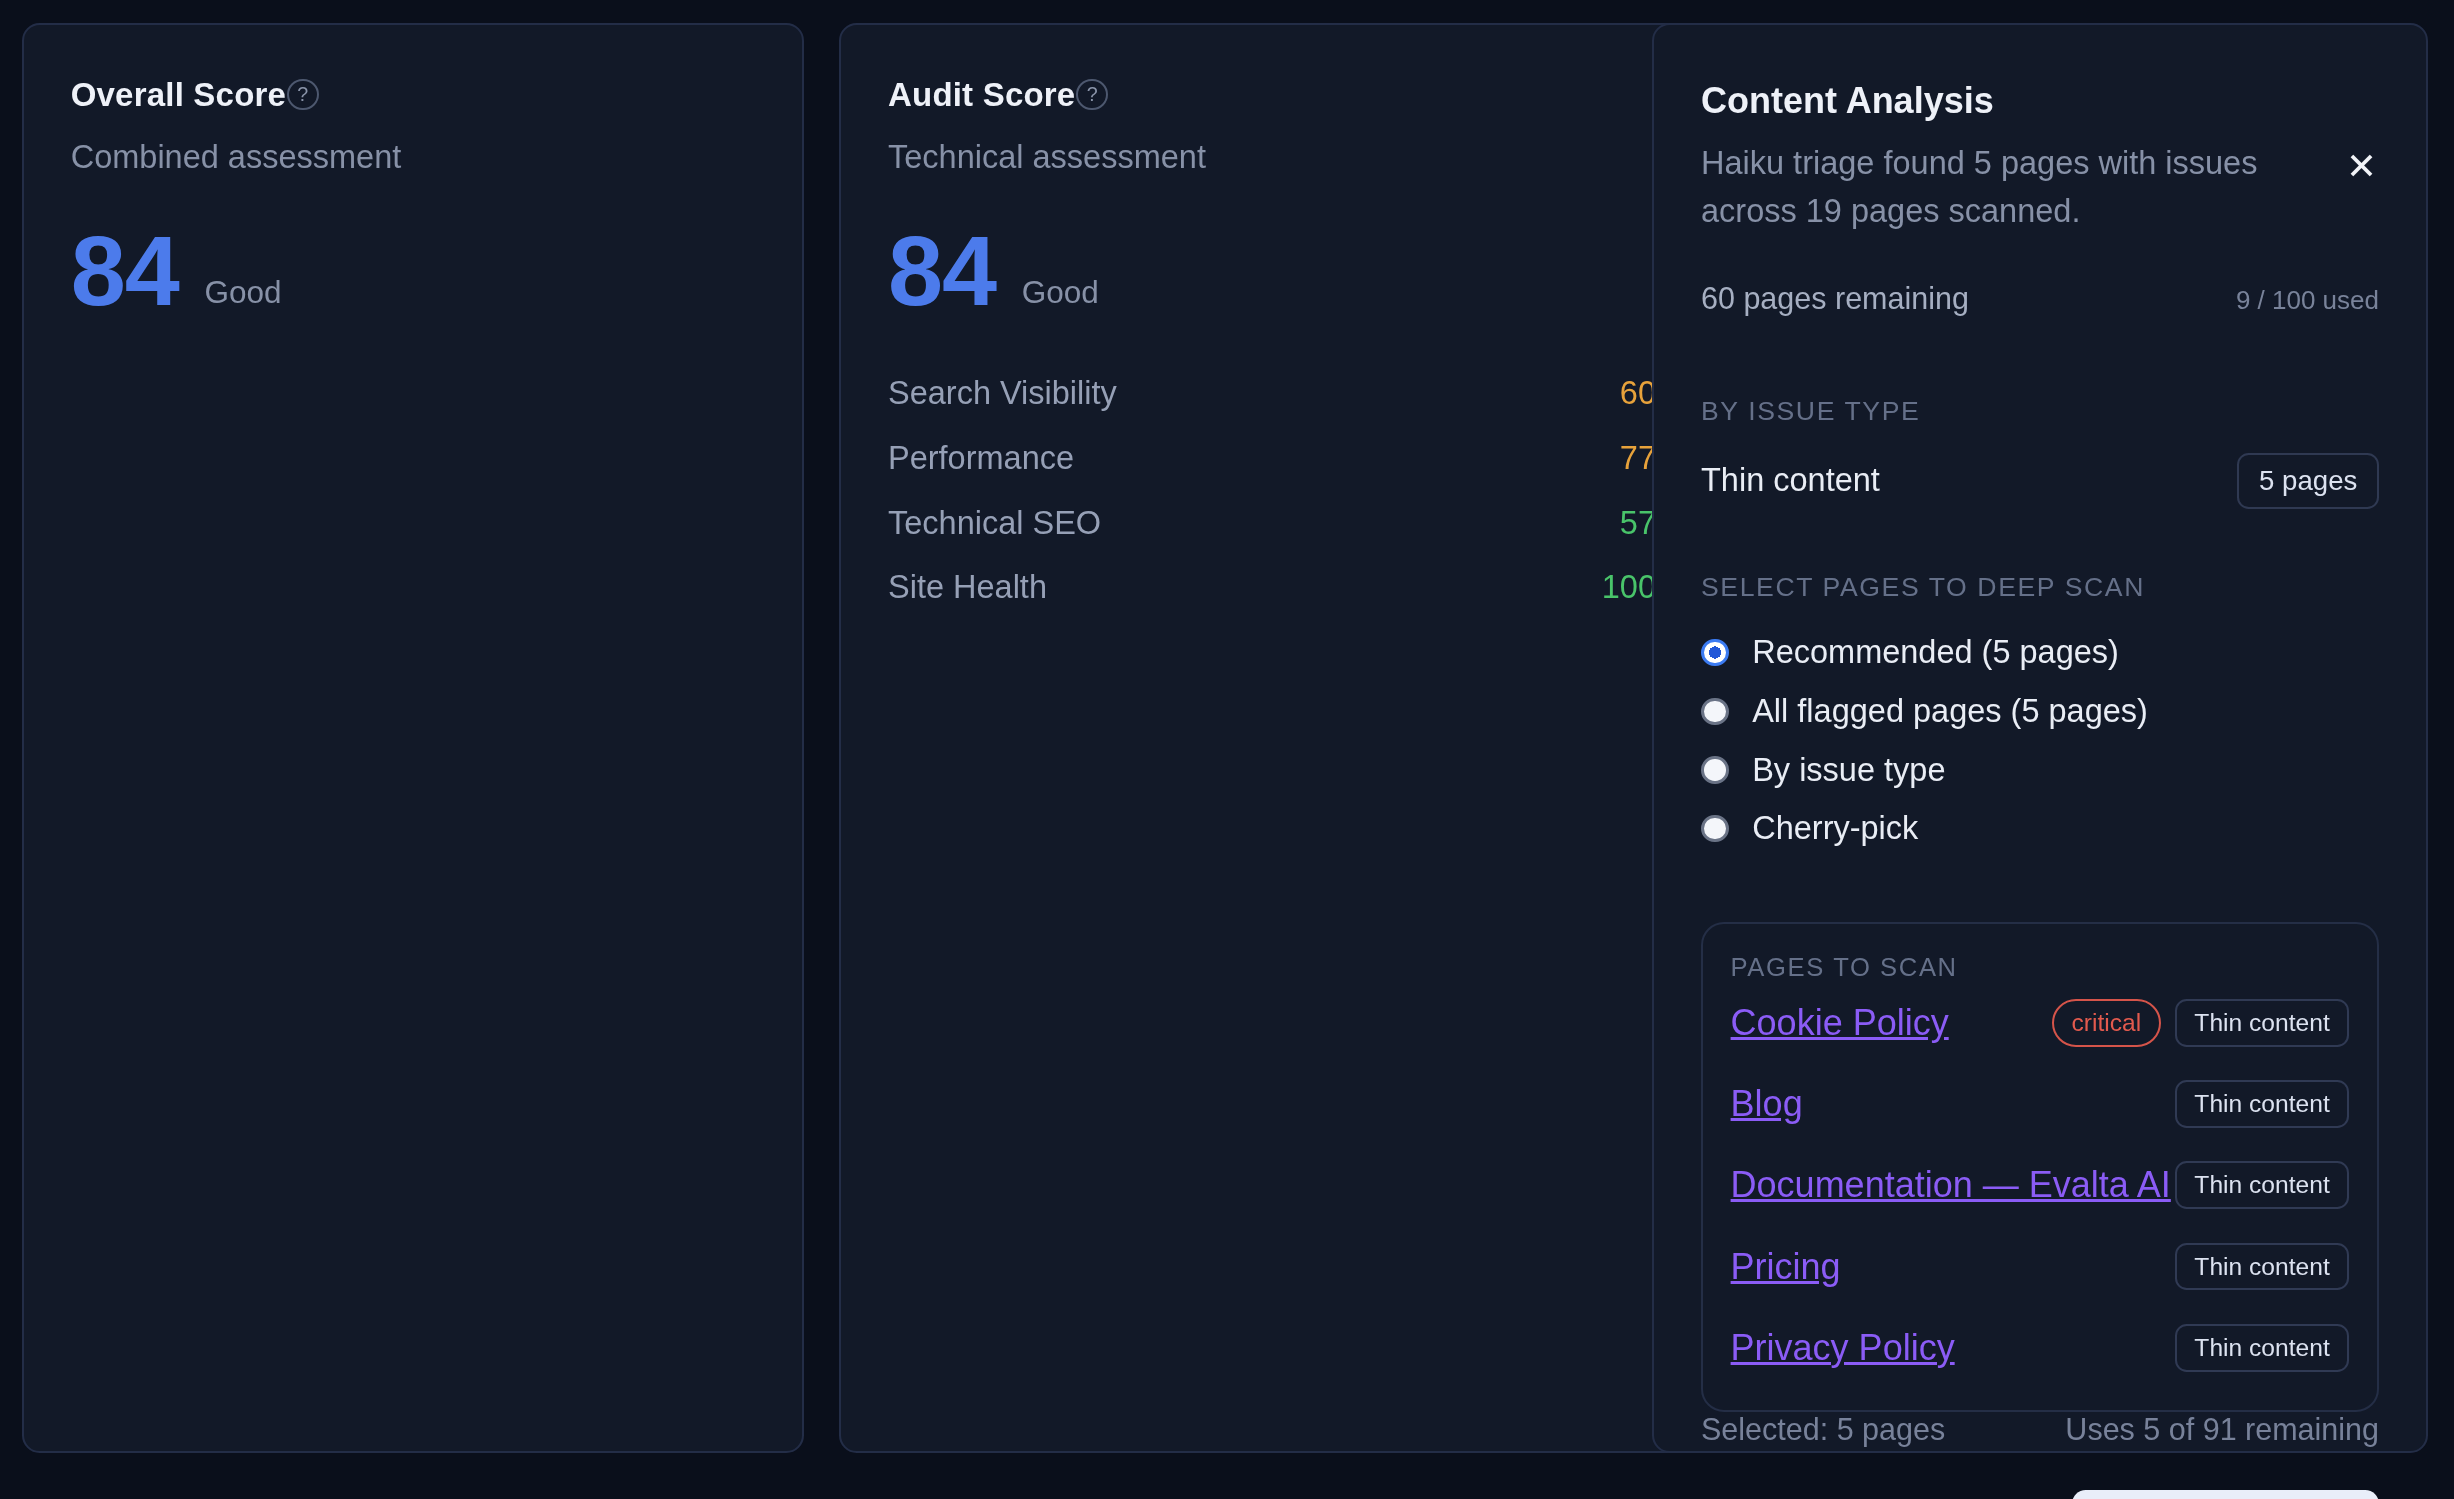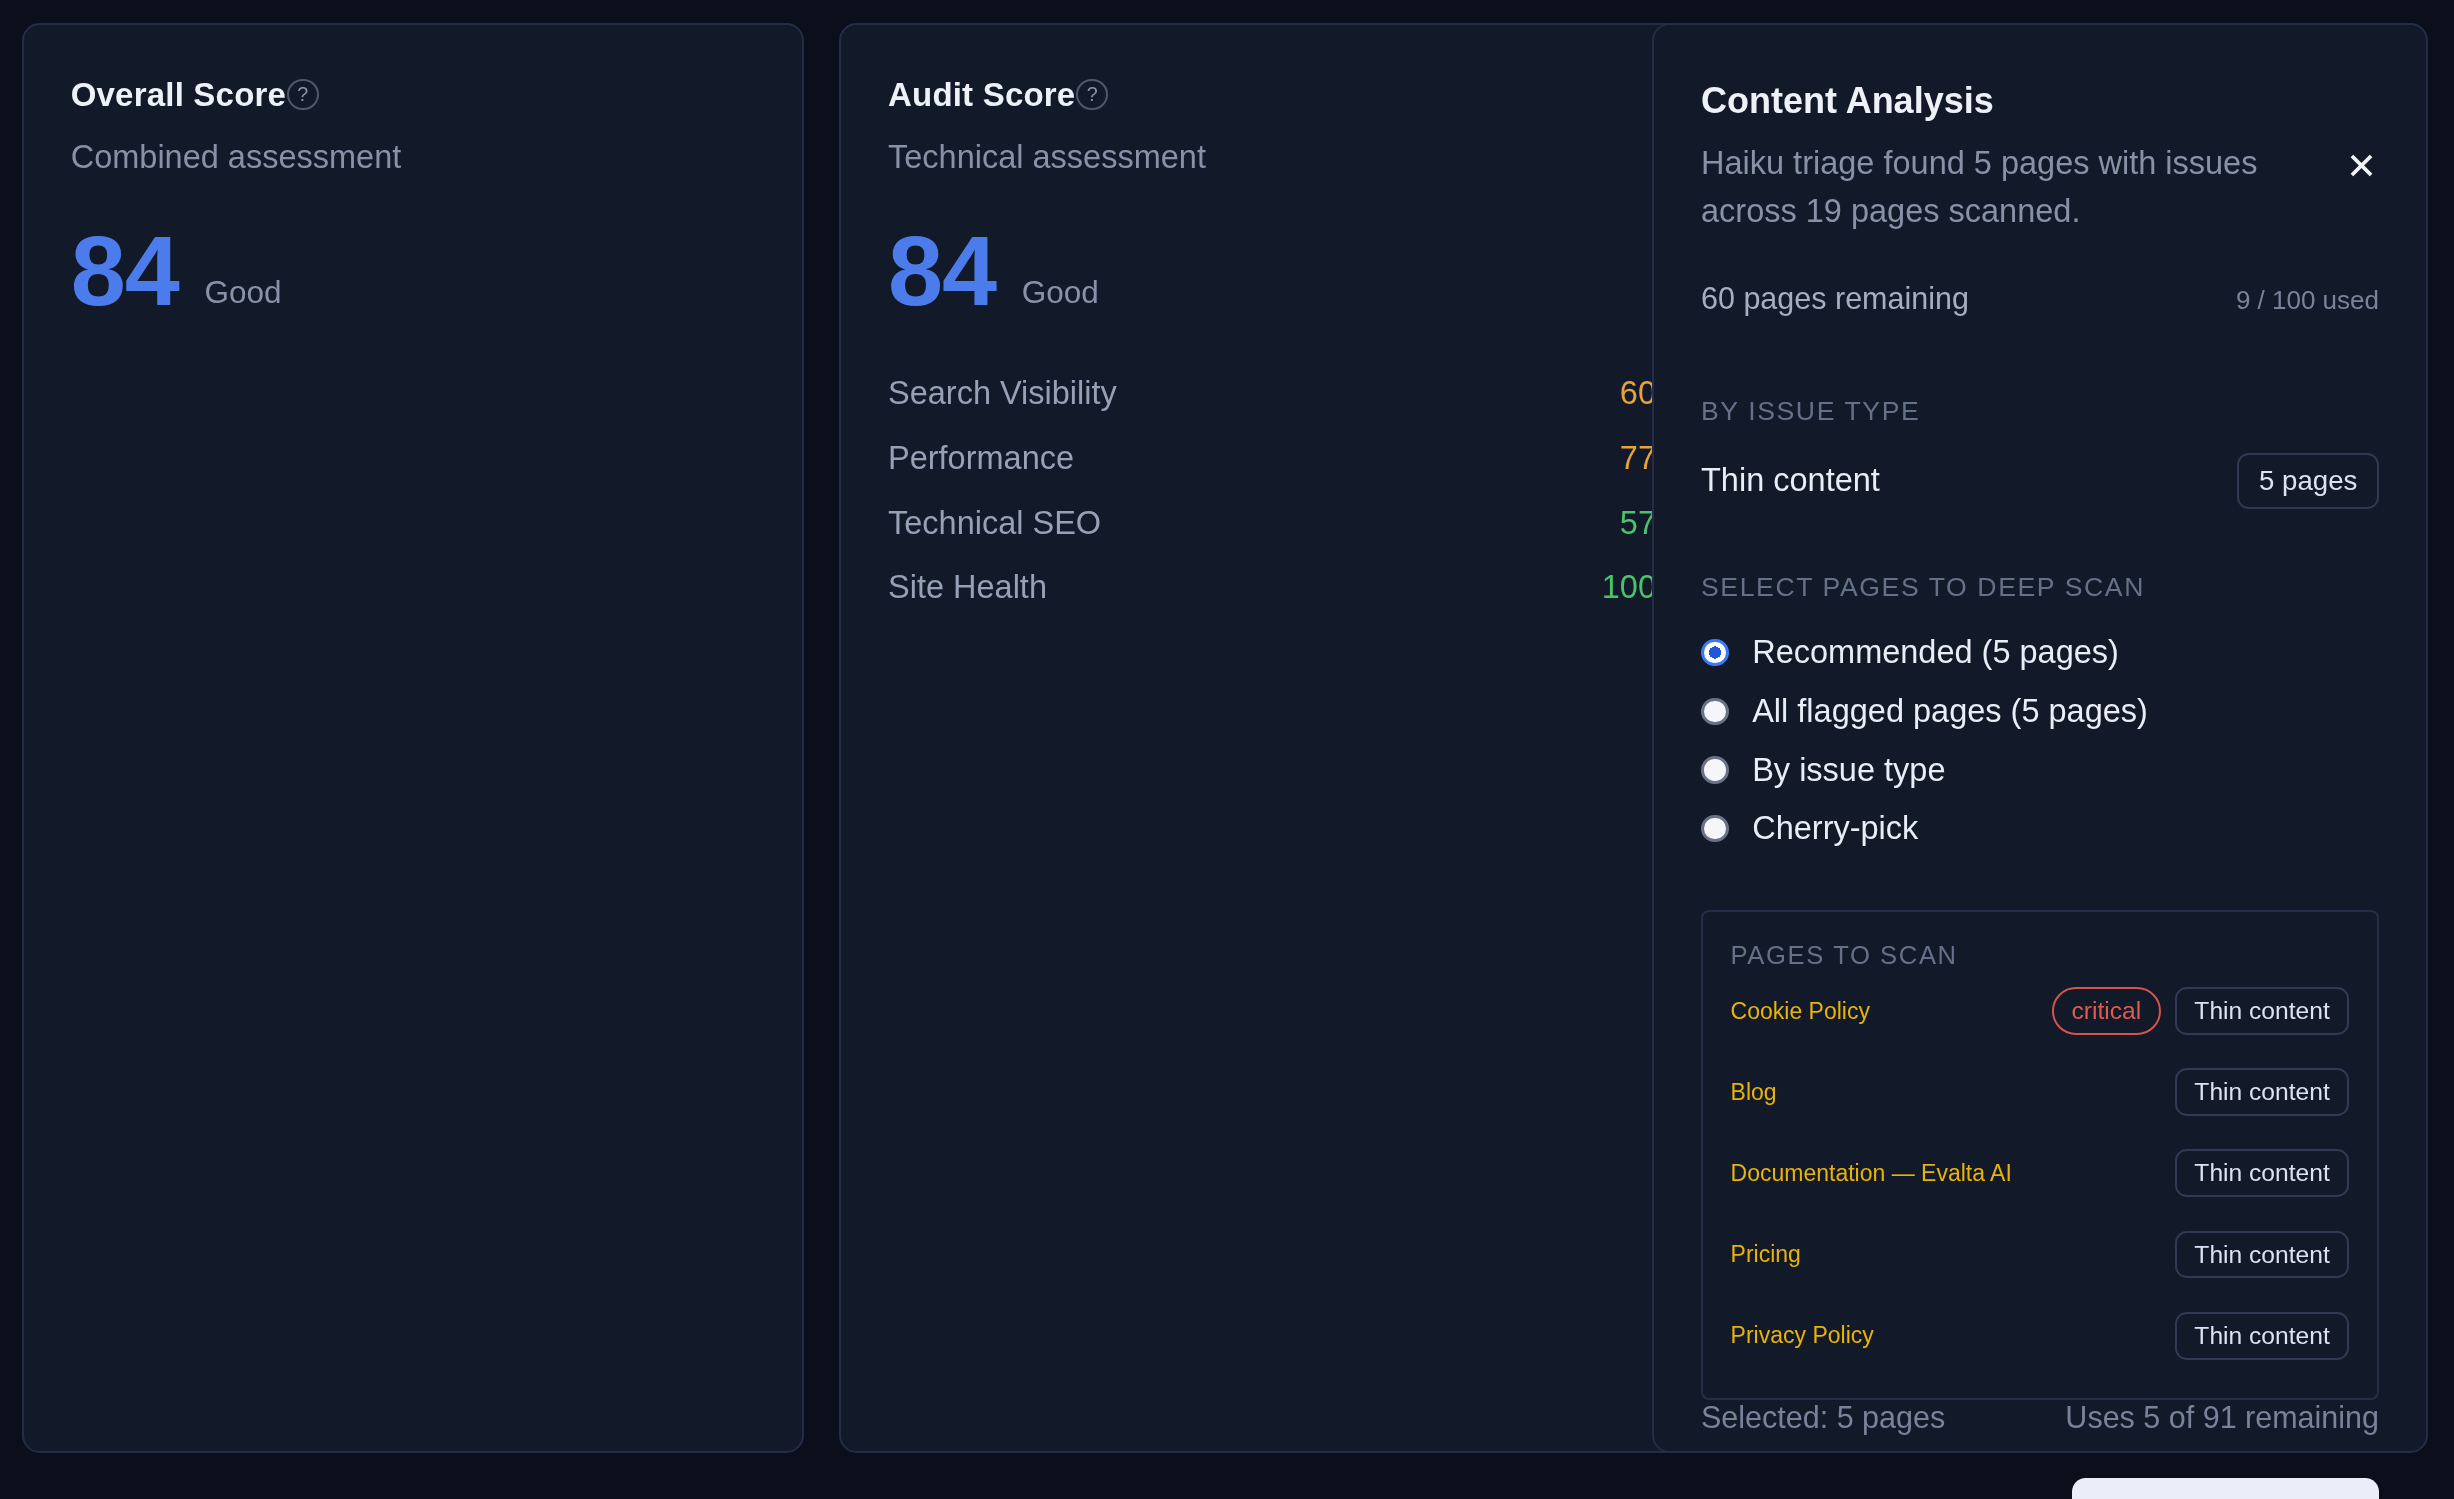--- a/index.html
+++ b/index.html
@@ -85,27 +85,27 @@
   .radio-row { display: flex; align-items: center; gap: 23.6px; margin-bottom: 21.7px; cursor: pointer; }
   .radio { width: 27.6px; height: 27.6px; border-radius: 50%; flex: 0 0 auto; }
   .radio.selected {
     border: 3.9px solid #3b7bf2;
     background: radial-gradient(circle, #2257d8 0 40%, #ffffff 40% 100%);
   }
   .radio.unselected { background: #f4f6fa; border: 3px solid #6a7386; }
   .radio-label { font-size: 32.5px; color: #e9edf5; }
 
   .pages-box {
-    margin-top: 41px;
-    border: 2px solid #242e46; border-radius: 8px;
+    margin-top: 53px;
+    border: 2px solid #242e46; border-radius: 23px;
     padding: 29.6px 27.6px 21.7px 27.6px;
   }
   .page-row { display: flex; justify-content: space-between; align-items: center; padding: 16.7px 0; }
   .page-row:first-of-type { padding-top: 25.6px; }
-  .page-name { font-size: 23px; color: #eab308; }
+  .page-name { font-size: 36px; color: #8b5cf6; text-decoration: underline; }
   .badges { display: flex; gap: 13.8px; align-items: center; }
   .tag-badge {
     border: 2px solid #303a54; border-radius: 11.8px;
     padding: 7.9px 17.7px; font-size: 24.6px; color: #dce2f0; white-space: nowrap;
   }
   .tag-badge.critical {
     border-color: #d5544a; color: #e25a4e; border-radius: 984px;
   }
 
   .bottom-group { margin-top: auto; }

